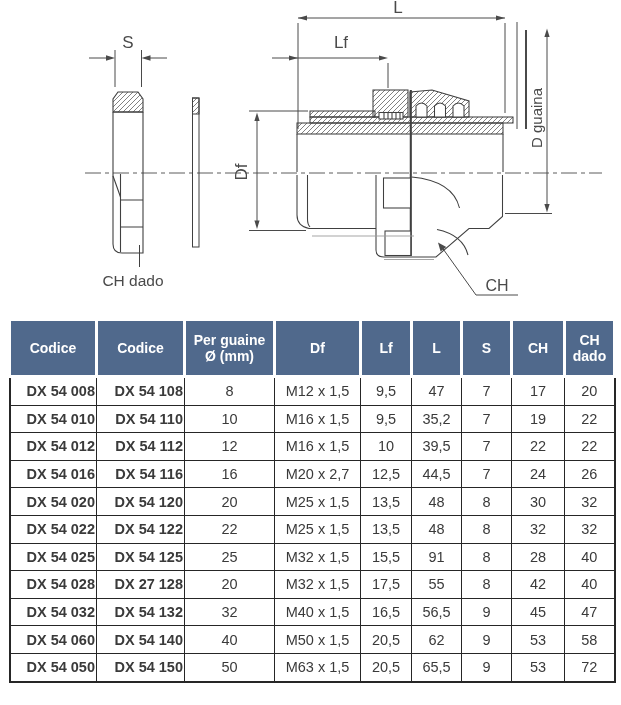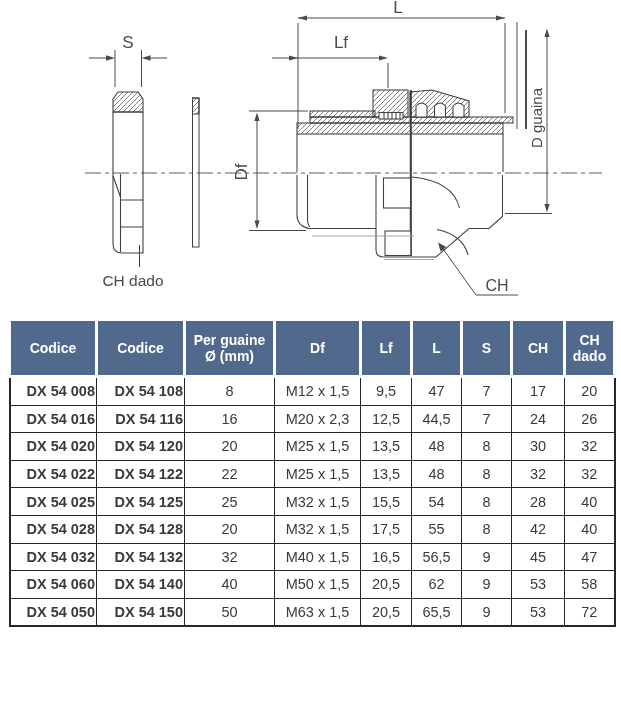--- a/index.html
+++ b/index.html
@@ -187,24 +187,46 @@
         <td class="code">DX 54 108</td>
         <td>8</td>
         <td>M12 x 1,5</td>
         <td>9,5</td>
         <td>47</td>
         <td>7</td>
         <td>17</td>
         <td>20</td>
       </tr>
       <tr>
+        <td class="code">DX 54 010</td>
+        <td class="code">DX 54 110</td>
+        <td>10</td>
+        <td>M16 x 1,5</td>
+        <td>9,5</td>
+        <td>35,2</td>
+        <td>7</td>
+        <td>19</td>
+        <td>22</td>
+      </tr>
+      <tr>
+        <td class="code">DX 54 012</td>
+        <td class="code">DX 54 112</td>
+        <td>12</td>
+        <td>M16 x 1,5</td>
+        <td>10</td>
+        <td>39,5</td>
+        <td>7</td>
+        <td>22</td>
+        <td>22</td>
+      </tr>
+      <tr>
         <td class="code">DX 54 016</td>
         <td class="code">DX 54 116</td>
         <td>16</td>
-        <td>M20 x 2,3</td>
+        <td>M20 x 2,7</td>
         <td>12,5</td>
         <td>44,5</td>
         <td>7</td>
         <td>24</td>
         <td>26</td>
       </tr>
       <tr>
         <td class="code">DX 54 020</td>
         <td class="code">DX 54 120</td>
         <td>20</td>
@@ -225,28 +247,28 @@
         <td>8</td>
         <td>32</td>
         <td>32</td>
       </tr>
       <tr>
         <td class="code">DX 54 025</td>
         <td class="code">DX 54 125</td>
         <td>25</td>
         <td>M32 x 1,5</td>
         <td>15,5</td>
-        <td>54</td>
+        <td>91</td>
         <td>8</td>
         <td>28</td>
         <td>40</td>
       </tr>
       <tr>
         <td class="code">DX 54 028</td>
-        <td class="code">DX 54 128</td>
+        <td class="code">DX 27 128</td>
         <td>20</td>
         <td>M32 x 1,5</td>
         <td>17,5</td>
         <td>55</td>
         <td>8</td>
         <td>42</td>
         <td>40</td>
       </tr>
       <tr>
         <td class="code">DX 54 032</td>

